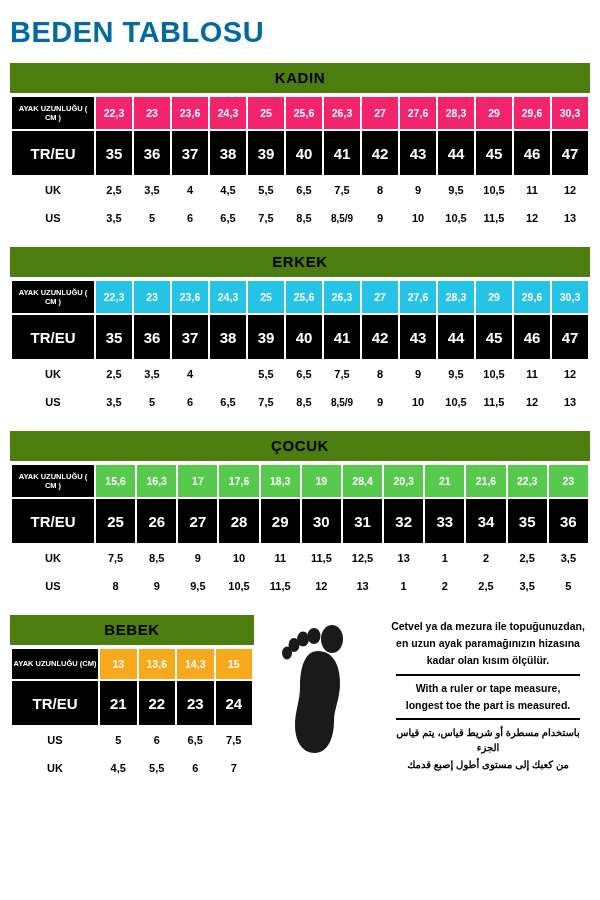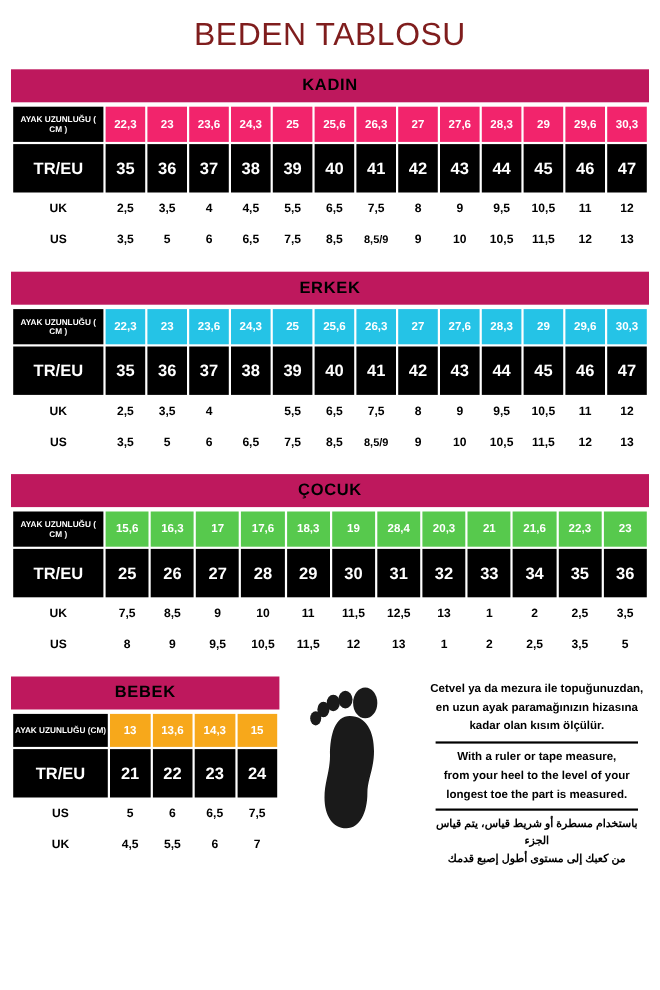--- a/index.html
+++ b/index.html
@@ -15,48 +15,47 @@
     position: relative;
     overflow: hidden;
   }
   .page {
     width: 600px;
     height: 900px;
     box-sizing: border-box;
     padding: 0 10px;
   }
   .title {
-    text-align: center;
     font-family: "Liberation Sans", sans-serif;
-    font-weight: normal;
+    font-weight: bold;
     font-size: 29px;
     letter-spacing: 0.5px;
     padding: 16px 0 14px 0;
-    color: #7f1d1d;
+    color: #0369a1;
   }
 
   
   table.sizetbl {
     border-collapse: separate;
     border-spacing: 2px;
     width: 100%;
     table-layout: fixed;
   }
   table.sizetbl td {
     text-align: center;
     vertical-align: middle;
     font-size: 11px;
     font-weight: bold;
     height: 26px;
     padding: 0;
     background: #ffffff;
     color: #000000;
   }
   .hdr-band {
-    background: #be185d;
+    background: #4d7c0f;
     color: #000000;
     font-weight: bold;
     font-size: 15px;
     letter-spacing: 0.6px;
     text-align: center;
     height: 30px;
     line-height: 30px;
     margin-bottom: 2px;
   }
   .rowlabel {
@@ -414,21 +413,20 @@
         <ellipse cx="7" cy="32" rx="5" ry="6.5" fill="#1a1a1a"></ellipse>
       </svg>
     </div>
 
     <div class="notes">
       <p>Cetvel ya da mezura ile topuğunuzdan,</p>
       <p>en uzun ayak paramağınızın hizasına</p>
       <p>kadar olan kısım ölçülür.</p>
       <hr class="rule">
       <p>With a ruler or tape measure,</p>
-      <p>from your heel to the level of your</p>
       <p>longest toe the part is measured.</p>
       <hr class="rule">
       <p class="ar">باستخدام مسطرة أو شريط قياس، يتم قياس الجزء</p>
       <p class="ar">من كعبك إلى مستوى أطول إصبع قدمك</p>
     </div>
 
   </div>
 
 </div>
 

